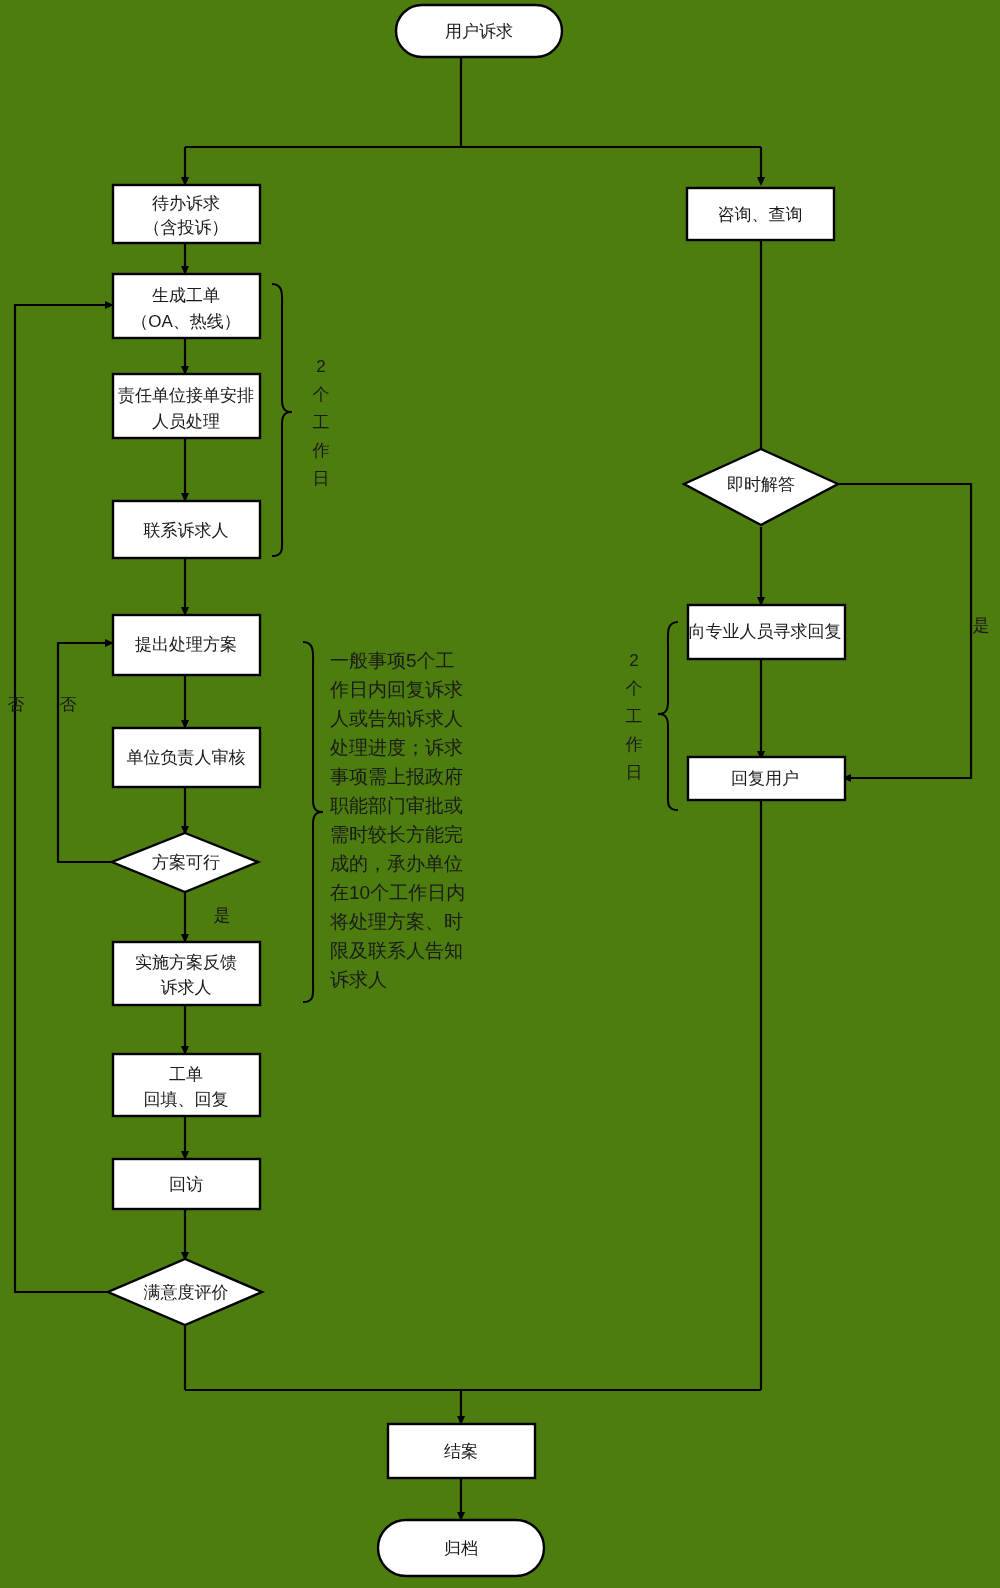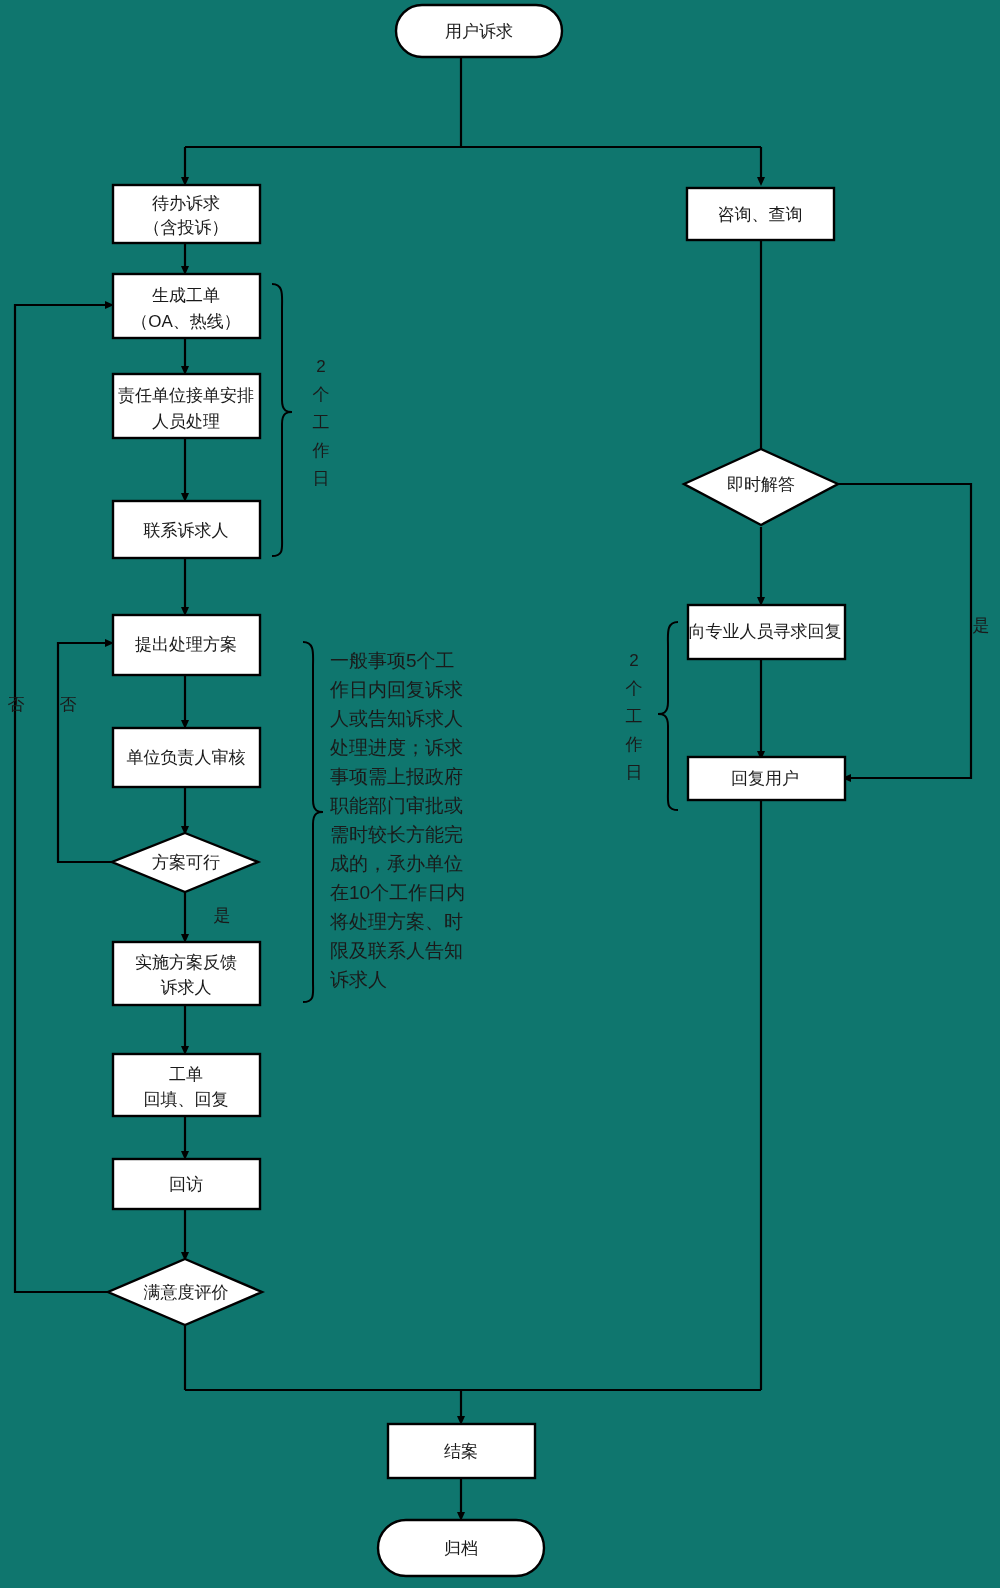--- a/index.html
+++ b/index.html
@@ -1,17 +1,17 @@
 <!DOCTYPE html>
 <html><head>
 <meta charset="utf-8">
 <style>
   html,body{margin:0;padding:0;background:#ffffff;}
   body{font-family:"Liberation Sans","DejaVu Sans",sans-serif;}
-  #chart-root{position:relative;width:1000px;height:1588px;background:#0f766e;overflow:hidden;}
+  #chart-root{position:relative;width:1000px;height:1588px;background:#4d7c0f;overflow:hidden;}
   svg{display:block;}
   .node-text{font-family:"Liberation Sans","DejaVu Sans",sans-serif;font-size:17px;fill:#1a1a1a;}
   .edge-label{font-family:"Liberation Sans","DejaVu Sans",sans-serif;font-size:17px;fill:#1a1a1a;}
   .note-text{font-family:"Liberation Sans","DejaVu Sans",sans-serif;font-size:19px;fill:#1a1a1a;}
   .vert-text{font-family:"Liberation Sans","DejaVu Sans",sans-serif;font-size:17px;fill:#1a1a1a;}
   .shape{fill:#ffffff;stroke:#000000;stroke-width:2.4;}
   .term{fill:#ffffff;stroke:#000000;stroke-width:2.4;}
   .conn{stroke:#000000;stroke-width:2.2;fill:none;}
   .brace{stroke:#000000;stroke-width:2;fill:none;}
 </style>

